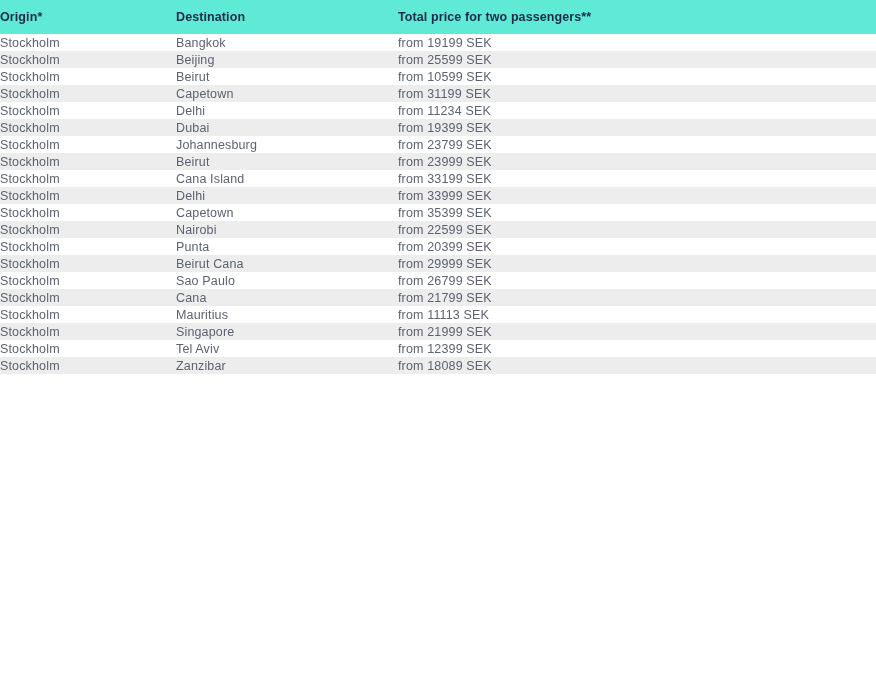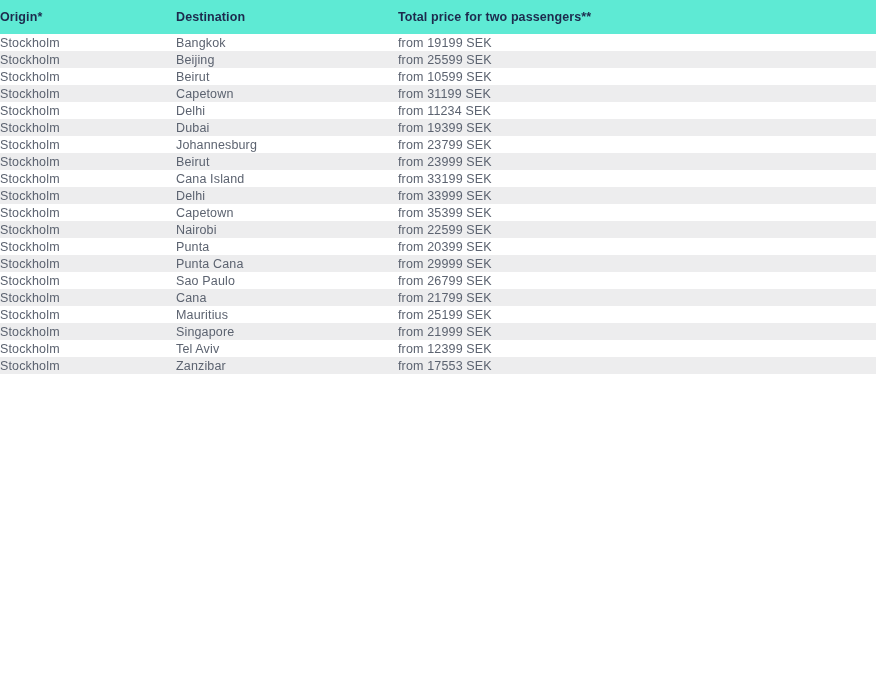--- a/index.html
+++ b/index.html
@@ -136,47 +136,47 @@
         <td class="cell-destination">Nairobi</td>
         <td class="cell-price">from 22599 SEK</td>
       </tr>
       <tr class="odd-row">
         <td class="cell-origin">Stockholm</td>
         <td class="cell-destination">Punta</td>
         <td class="cell-price">from 20399 SEK</td>
       </tr>
       <tr class="even-row">
         <td class="cell-origin">Stockholm</td>
-        <td class="cell-destination">Punta Cana</td>
+        <td class="cell-destination">Beirut Cana</td>
         <td class="cell-price">from 29999 SEK</td>
       </tr>
       <tr class="odd-row">
         <td class="cell-origin">Stockholm</td>
         <td class="cell-destination">Sao Paulo</td>
         <td class="cell-price">from 26799 SEK</td>
       </tr>
       <tr class="even-row">
         <td class="cell-origin">Stockholm</td>
         <td class="cell-destination">Cana</td>
         <td class="cell-price">from 21799 SEK</td>
       </tr>
       <tr class="odd-row">
         <td class="cell-origin">Stockholm</td>
         <td class="cell-destination">Mauritius</td>
-        <td class="cell-price">from 25199 SEK</td>
+        <td class="cell-price">from 11113 SEK</td>
       </tr>
       <tr class="even-row">
         <td class="cell-origin">Stockholm</td>
         <td class="cell-destination">Singapore</td>
         <td class="cell-price">from 21999 SEK</td>
       </tr>
       <tr class="odd-row">
         <td class="cell-origin">Stockholm</td>
         <td class="cell-destination">Tel Aviv</td>
         <td class="cell-price">from 12399 SEK</td>
       </tr>
       <tr class="even-row">
         <td class="cell-origin">Stockholm</td>
         <td class="cell-destination">Zanzibar</td>
-        <td class="cell-price">from 17553 SEK</td>
+        <td class="cell-price">from 18089 SEK</td>
       </tr>
     </tbody>
 </table>
 
 </body></html>

